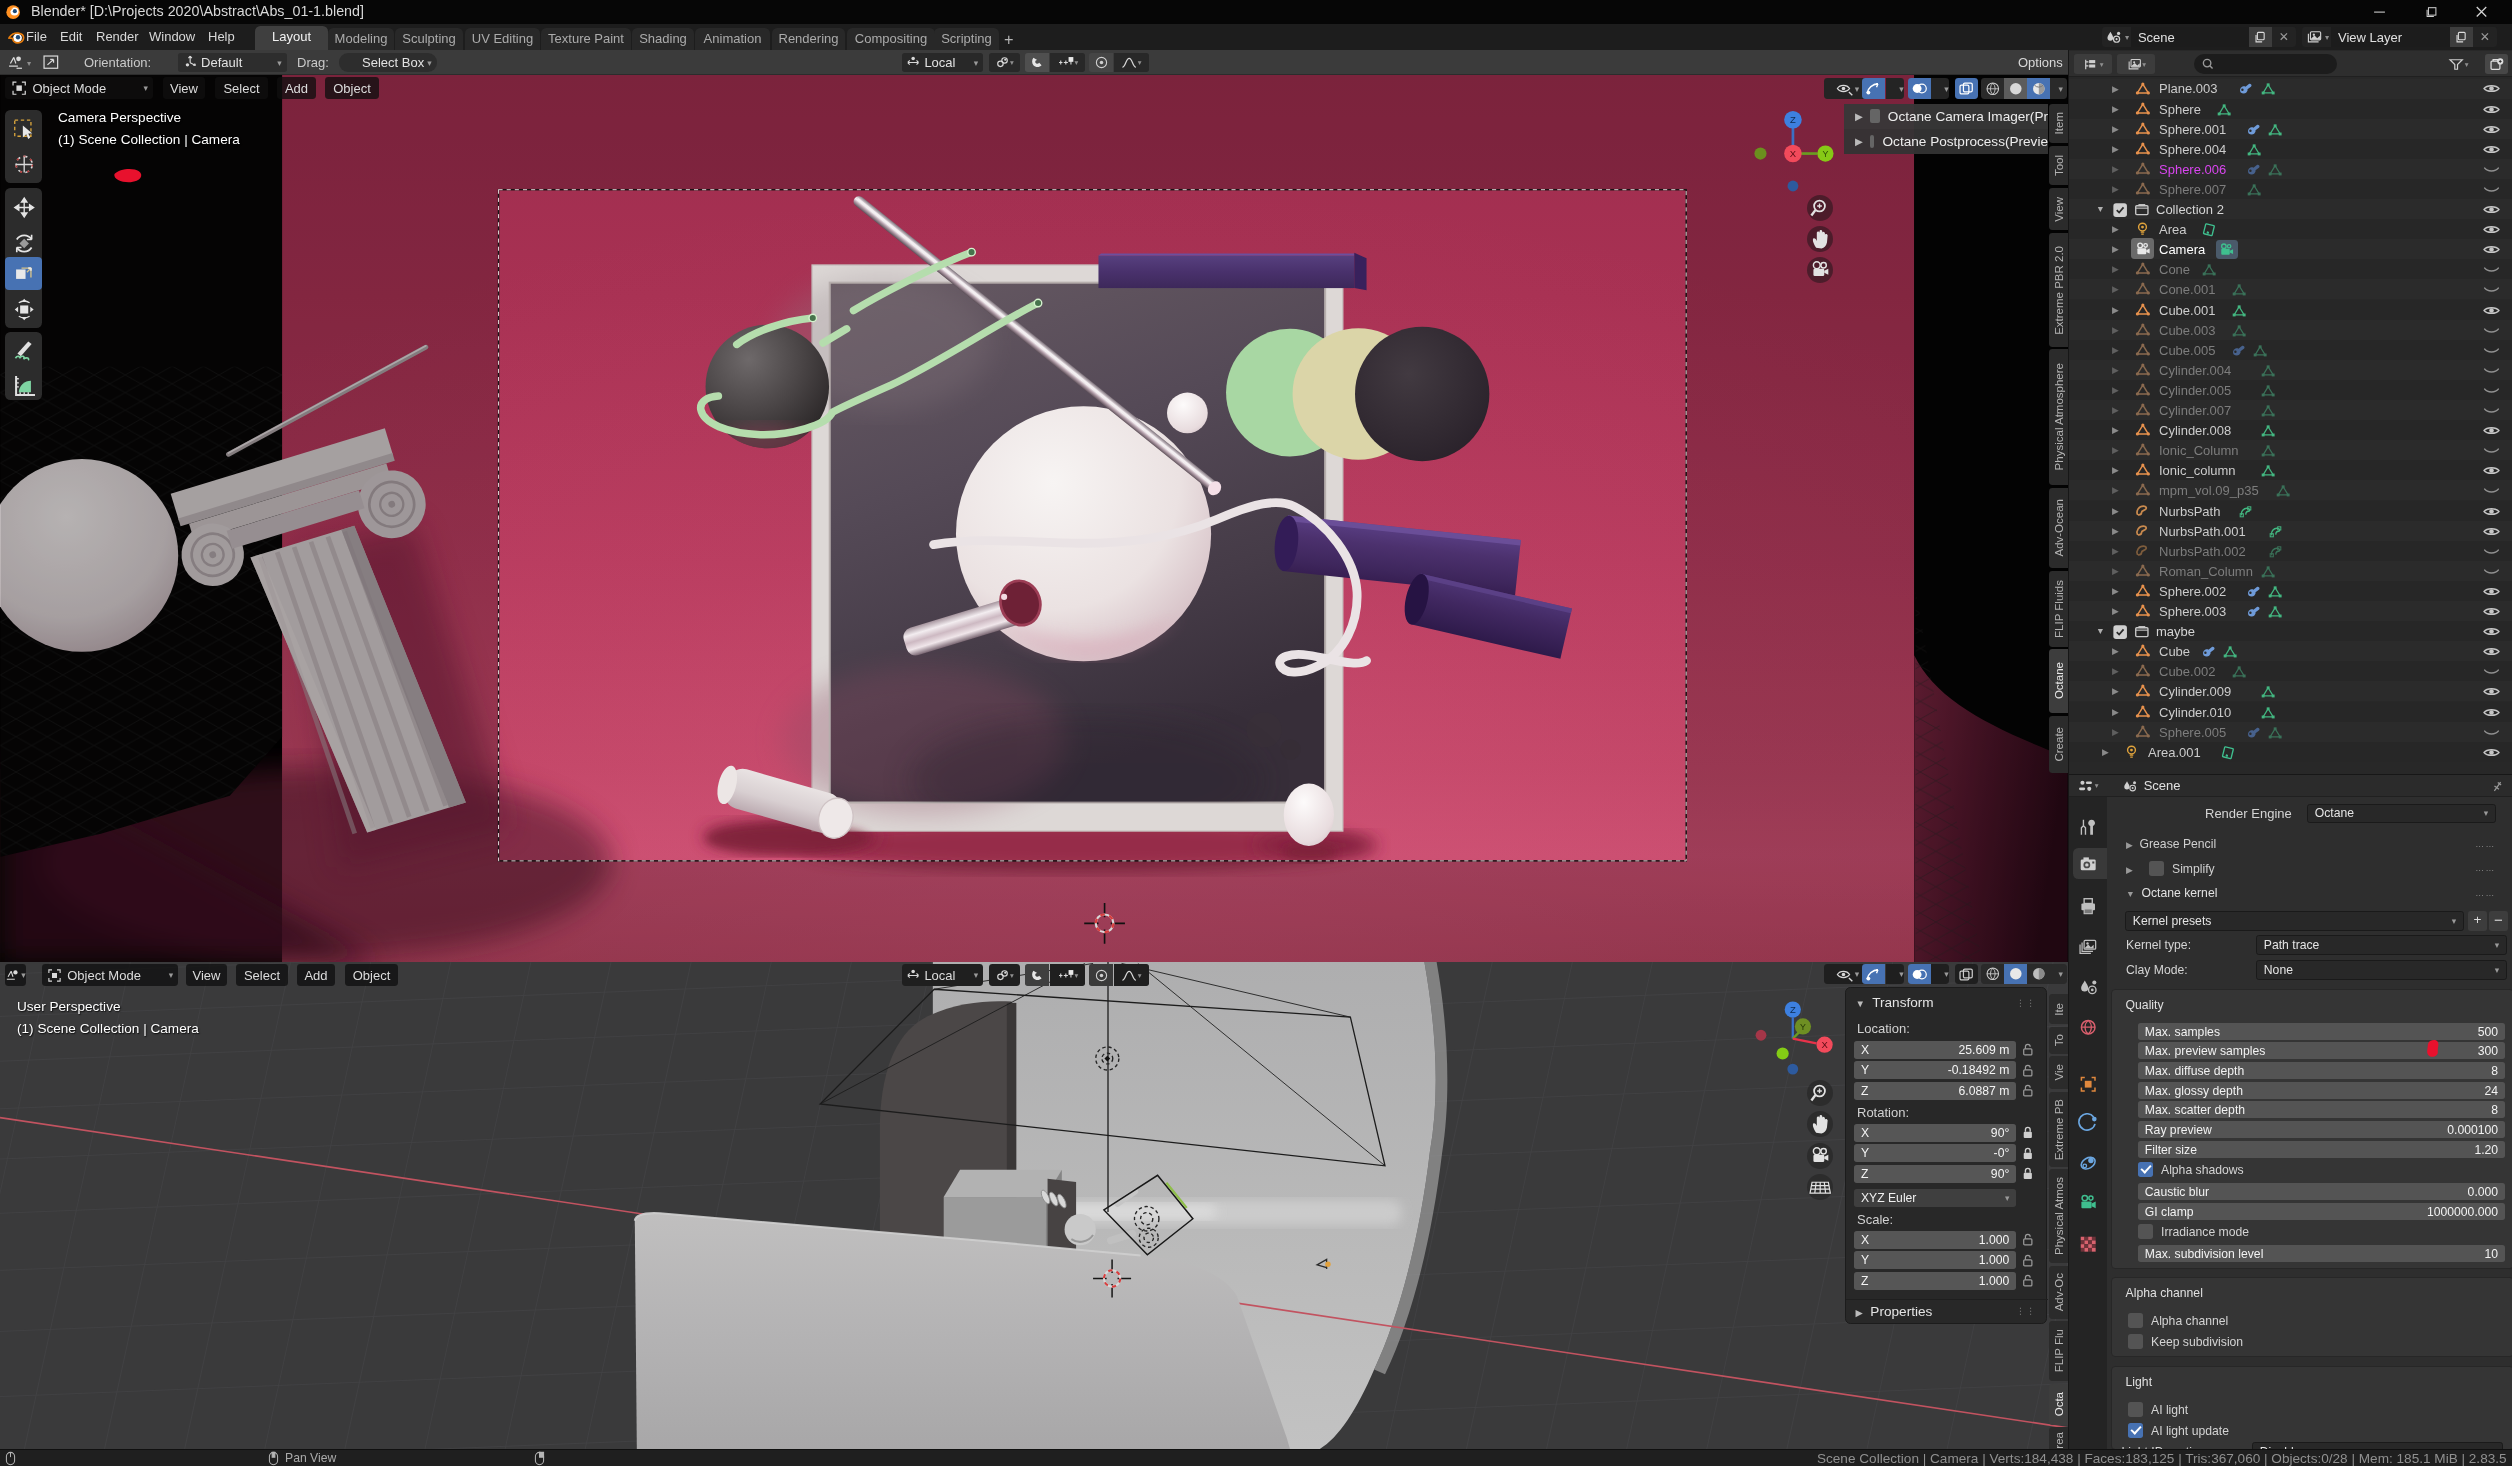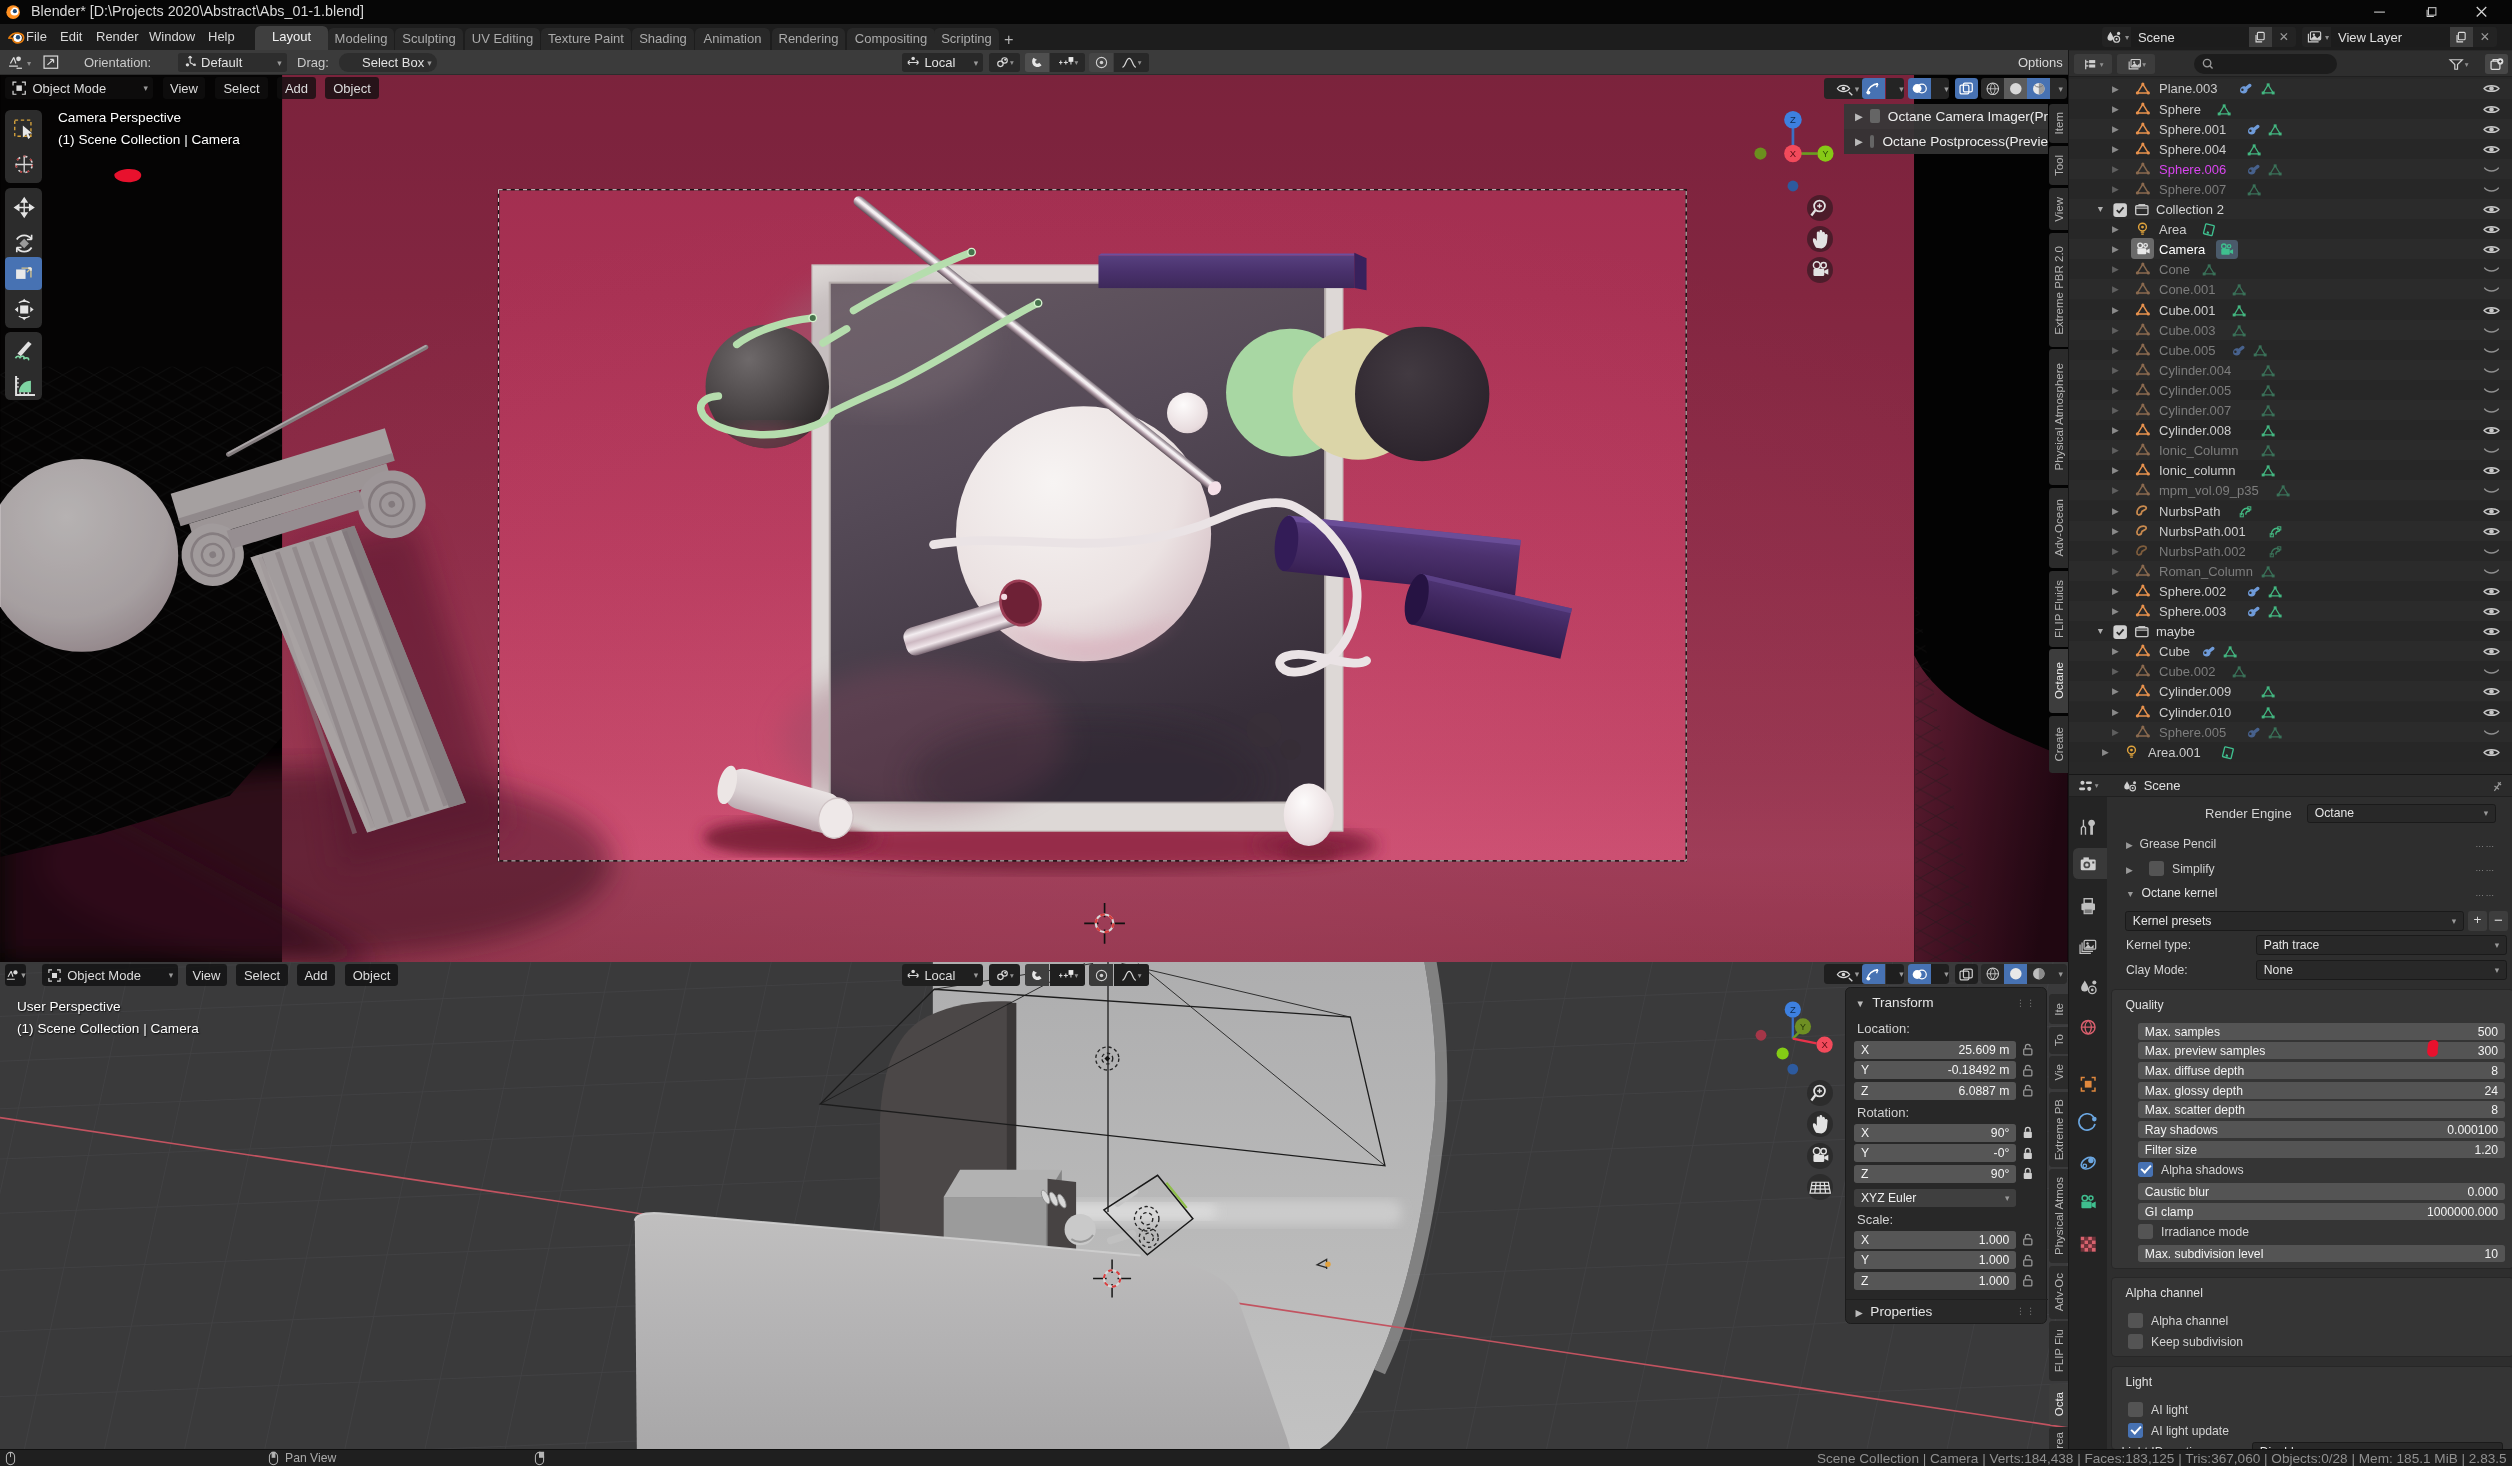--- a/index.html
+++ b/index.html
@@ -1714,21 +1714,21 @@
       </div>
       <div class="slider" style="top:92px">
         <span>Max. glossy depth</span>
         <span>24</span>
       </div>
       <div class="slider" style="top:111px">
         <span>Max. scatter depth</span>
         <span>8</span>
       </div>
       <div class="slider" style="top:131px">
-        <span>Ray shadows</span>
+        <span>Ray preview</span>
         <span>0.000100</span>
       </div>
       <div class="slider" style="top:151px">
         <span>Filter size</span>
         <span>1.20</span>
       </div>
       <div class="pcheck on" style="left:26px;top:172px"></div>
       <div class="plabel" style="left:49px;top:173px">Alpha shadows</div>
       <div class="slider" style="top:193px">
         <span>Caustic blur</span>

